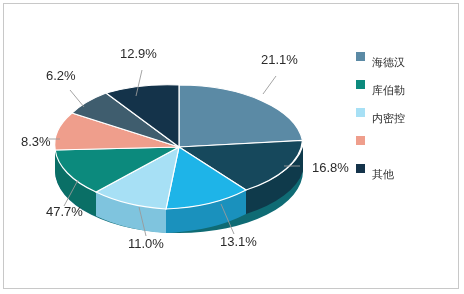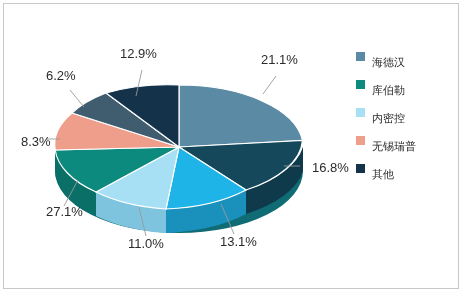--- a/index.html
+++ b/index.html
@@ -126,42 +126,41 @@
           <path d="M 52,131 L 38,131"></path>
           <path d="M 76,99 L 62,82"></path>
           <path d="M 128,88 L 134,62"></path>
         </g>
       </svg>
 
       <div class="pct-label" style="left:253px; top:44px;text-align:right;">21.1%</div>
       <div class="pct-label" style="left:288px; top:152px;margin-left:16px;">16.8%</div>
       <div class="pct-label" style="left:212px; top:226px;">13.1%</div>
       <div class="pct-label" style="left:120px; top:228px;">11.0%</div>
-      <div class="pct-label" style="left:38px; top:196px;">27.1%</div>
+      <div class="pct-label" style="left:38px; top:196px;">47.7%</div>
       <div class="pct-label" style="left:13px; top:126px;">8.3%</div>
       <div class="pct-label" style="left:38px; top:60px;">6.2%</div>
       <div class="pct-label" style="left:112px; top:38px;">12.9%</div>
     </div>
 
     <div id="legend">
       <div class="legend-row">
         <span class="legend-swatch" style="background:#5b8aa5"></span>
         <span class="legend-label">海德汉</span>
       </div>
       <div class="legend-row">
         <span class="legend-swatch" style="background:#0c8a7d"></span>
         <span class="legend-label">库伯勒</span>
       </div>
       <div class="legend-row">
         <span class="legend-swatch" style="background:#a7e0f5"></span>
         <span class="legend-label">内密控</span>
       </div>
       <div class="legend-row">
         <span class="legend-swatch" style="background:#ef9e8c"></span>
-        <span class="legend-label">无锡瑞普</span>
       </div>
       <div class="legend-row">
         <span class="legend-swatch" style="background:#14334a"></span>
         <span class="legend-label">其他</span>
       </div>
     </div>
 
   </div>
 </div>
 

